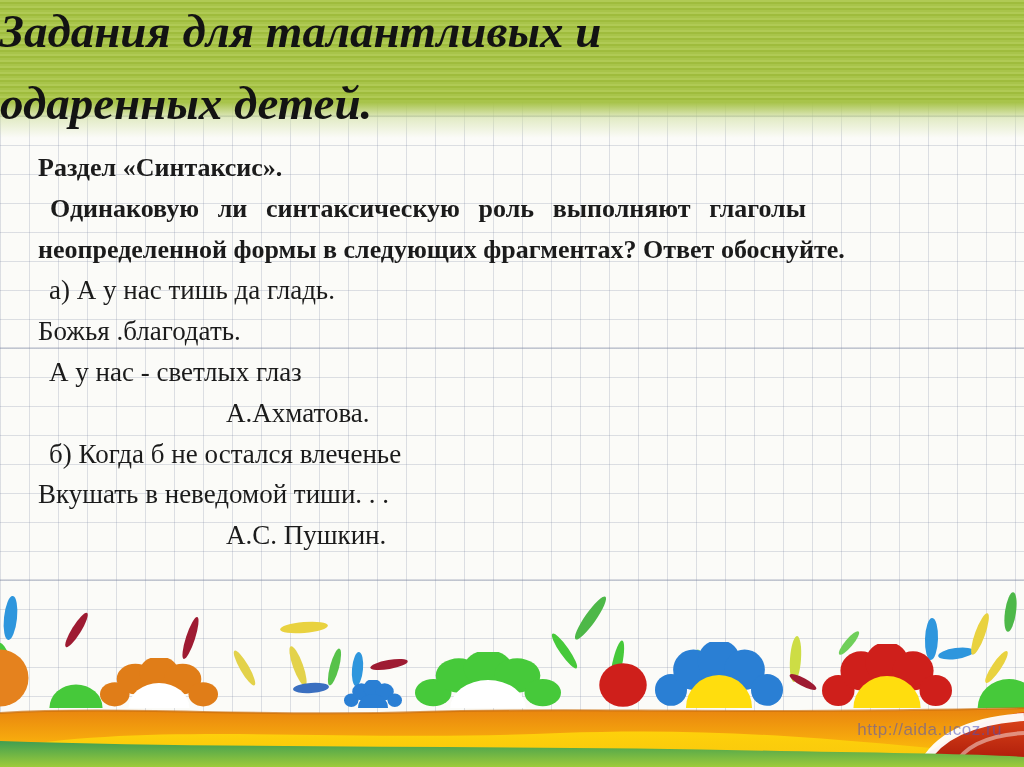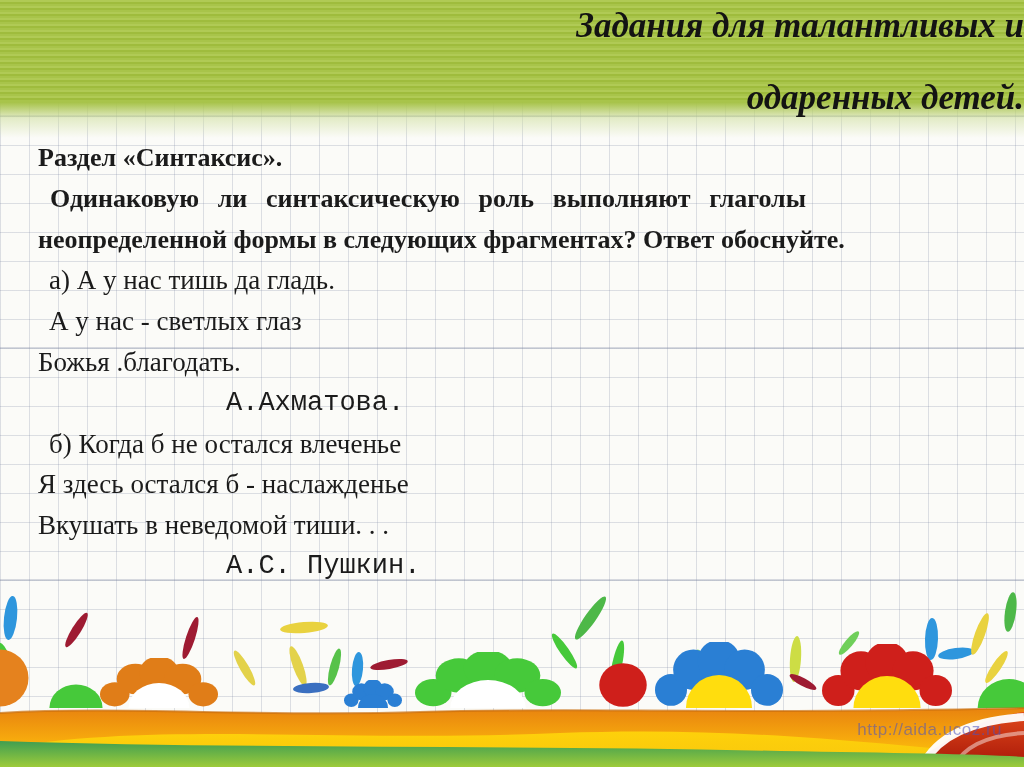--- a/index.html
+++ b/index.html
@@ -15,36 +15,36 @@
   
   .header{
     position:absolute;top:0;left:0;right:0;height:102px;z-index:1;
     background:repeating-linear-gradient(180deg,#b0ca55 0 2px,#9fbc3d 2px 4px,#a8c44a 4px 6px);
   }
   .header-fade{
     position:absolute;top:102px;left:0;right:0;height:36px;z-index:1;
     background:linear-gradient(180deg,#a6c247 0%,rgba(206,222,156,0.55) 45%,rgba(255,255,255,0) 100%);
   }
   .title-line{
-    position:absolute;left:0;right:0;text-align:right;z-index:2;
+    position:absolute;left:0;right:0;text-align:left;z-index:2;
     font-weight:bold;font-style:italic;color:#131313;letter-spacing:0px;
-    font-size:35px;line-height:1;white-space:nowrap;
+    font-size:47px;line-height:1;white-space:nowrap;
   }
   .t1{top:8px;}
   .t2{top:80px;}
   
   .content{
-    position:absolute;left:38px;top:138px;width:768px;z-index:3;
+    position:absolute;left:38px;top:148px;width:768px;z-index:3;
     color:#1b1b1b;font-size:27px;
   }
   .line{height:40.8px;line-height:40.8px;white-space:nowrap;}
   .bold{font-weight:bold;font-size:26px;}
   .justify{white-space:normal;text-align:justify;text-align-last:justify;text-indent:12px;}
   .ind{padding-left:11px;}
-  .author{padding-left:188px;font-family:Liberation Mono, monospace;}
+  .author{padding-left:188px;}
   
   .flower-layer{position:absolute;inset:0;z-index:2;}
   .flower{position:absolute;}
   .flower svg{display:block;}
   .petal{position:absolute;border-radius:50%;display:block;}
   .band{position:absolute;left:0;bottom:0;width:1024px;height:64px;z-index:4;}
   .watermark{
     position:absolute;right:22px;bottom:27px;z-index:5;
     font-family:"Liberation Sans", sans-serif;font-size:17px;
     color:#4a52c0;opacity:0.55;letter-spacing:0.5px;
@@ -155,26 +155,25 @@
         </svg>
       </div>
     </div>
 
   <div class="content">
     <div class="line bold">Раздел «Синтаксис».</div>
     <div class="line bold justify">Одинаковую ли синтаксическую роль выполняют глаголы</div>
     <div class="line bold">неопределенной формы в следующих фрагментах? Ответ обоснуйте.</div>
 
     <div class="line ind">а) А у нас тишь да гладь.</div>
+    <div class="line">Божья .благодать.</div>
     <div class="line ind">А у нас - светлых глаз</div>
-    <div class="line">Божья .благодать.</div>
     <div class="line author">А.Ахматова.</div>
 
     <div class="line ind">б) Когда б не остался влеченье</div>
-    <div class="line">Я здесь остался б - наслажденье</div>
     <div class="line">Вкушать в неведомой тиши. . .</div>
     <div class="line author">А.С. Пушкин.</div>
   </div>
 
   <svg class="band" viewBox="0 0 1024 64" preserveAspectRatio="none">
     <defs>
       <linearGradient id="gOr" x1="0" y1="0" x2="0" y2="1">
         <stop offset="0" stop-color="#e8830f"></stop>
         <stop offset="0.5" stop-color="#f6a70d"></stop>
         <stop offset="1" stop-color="#ffd10a"></stop>

